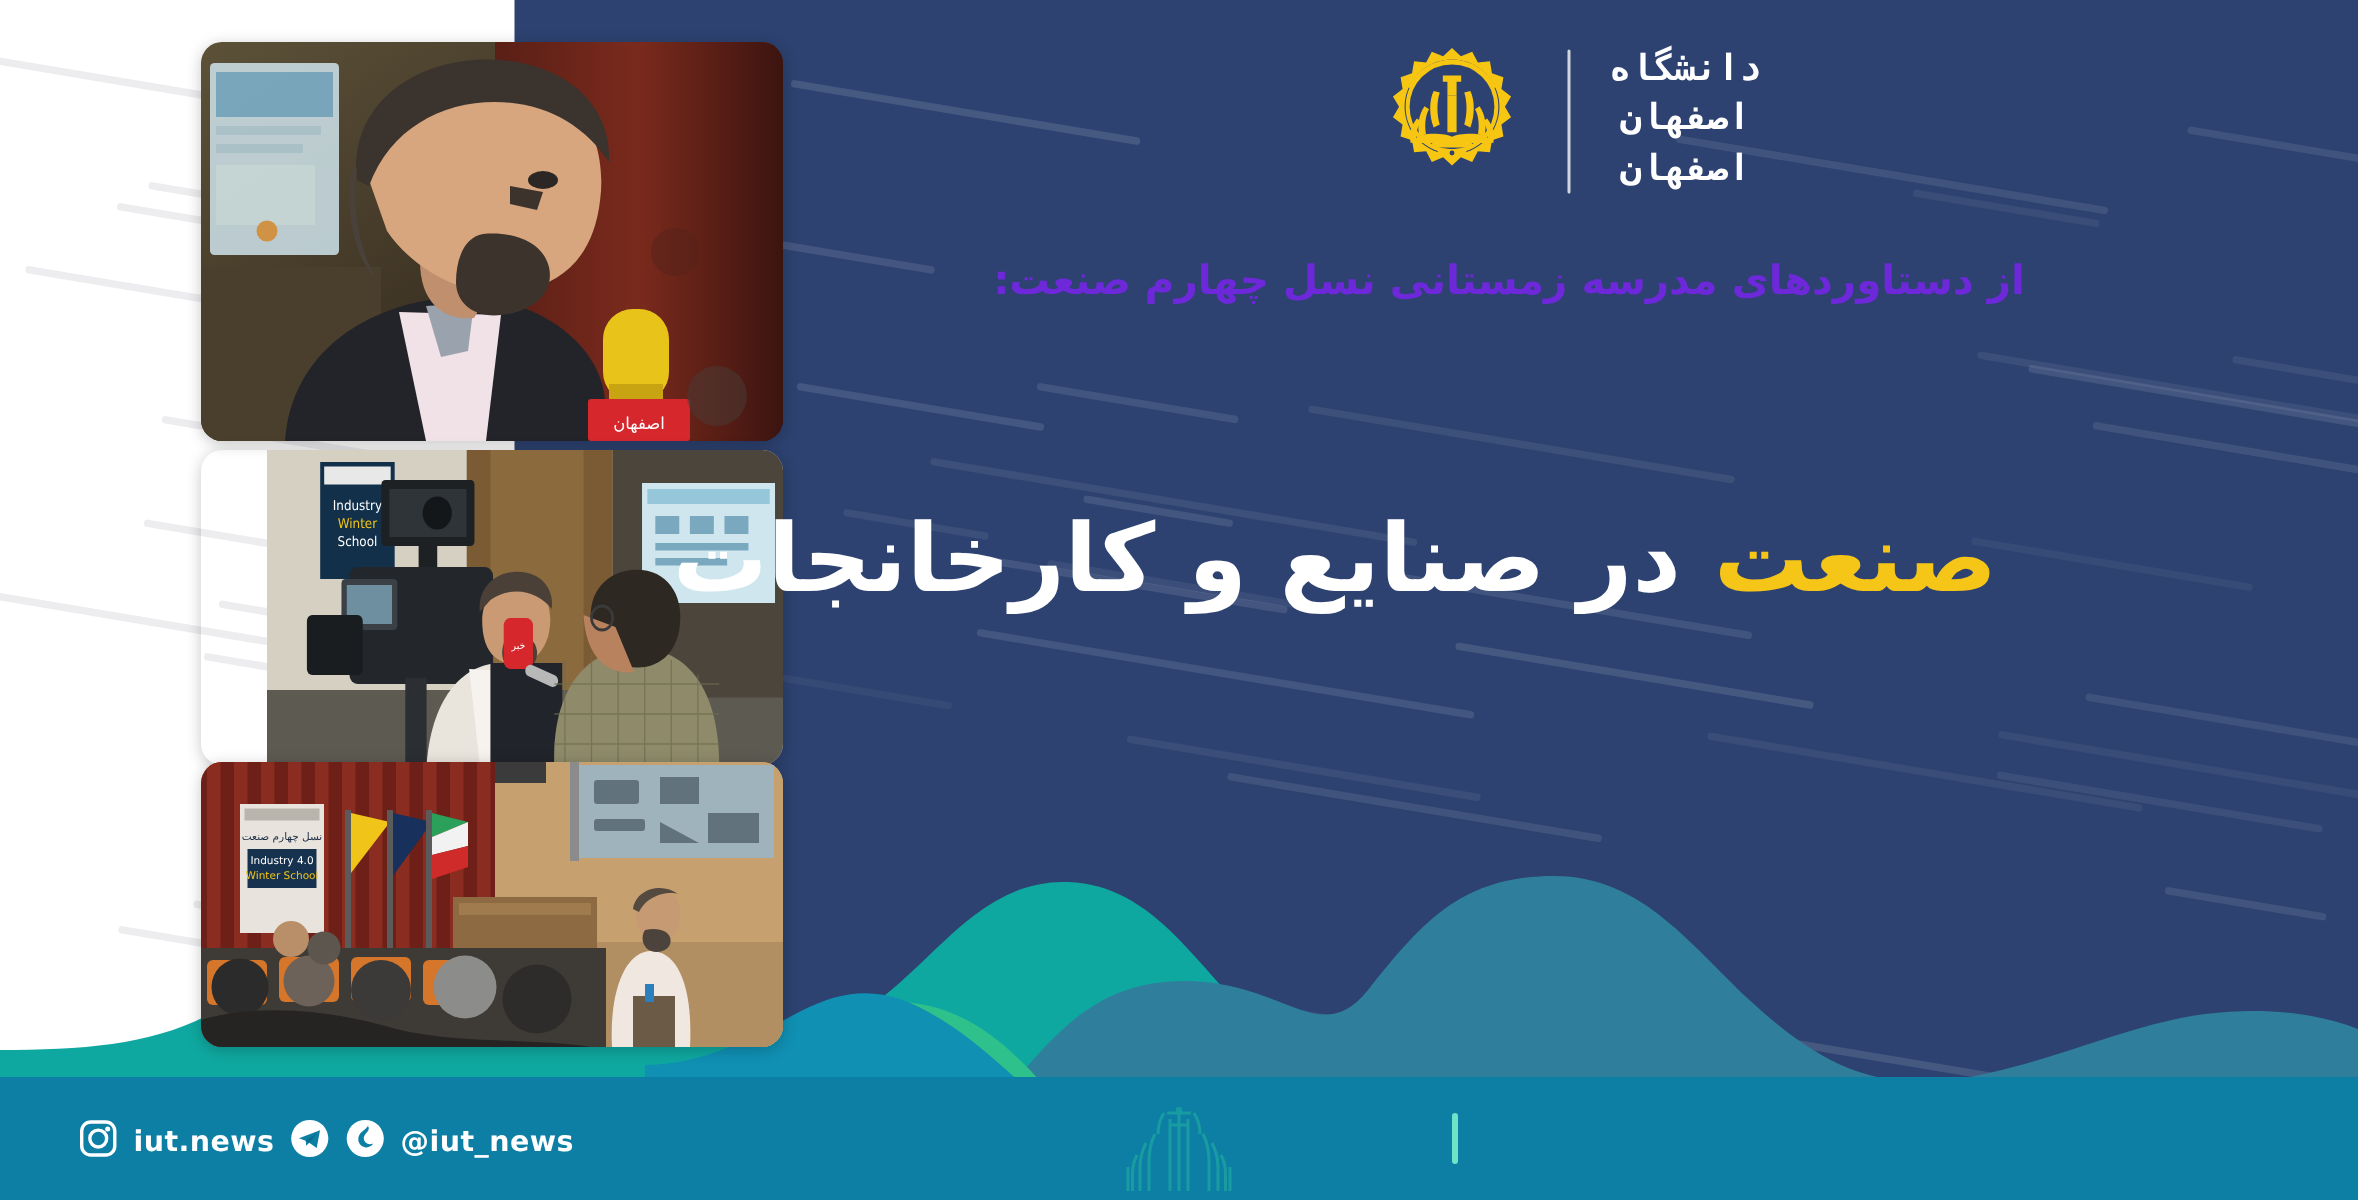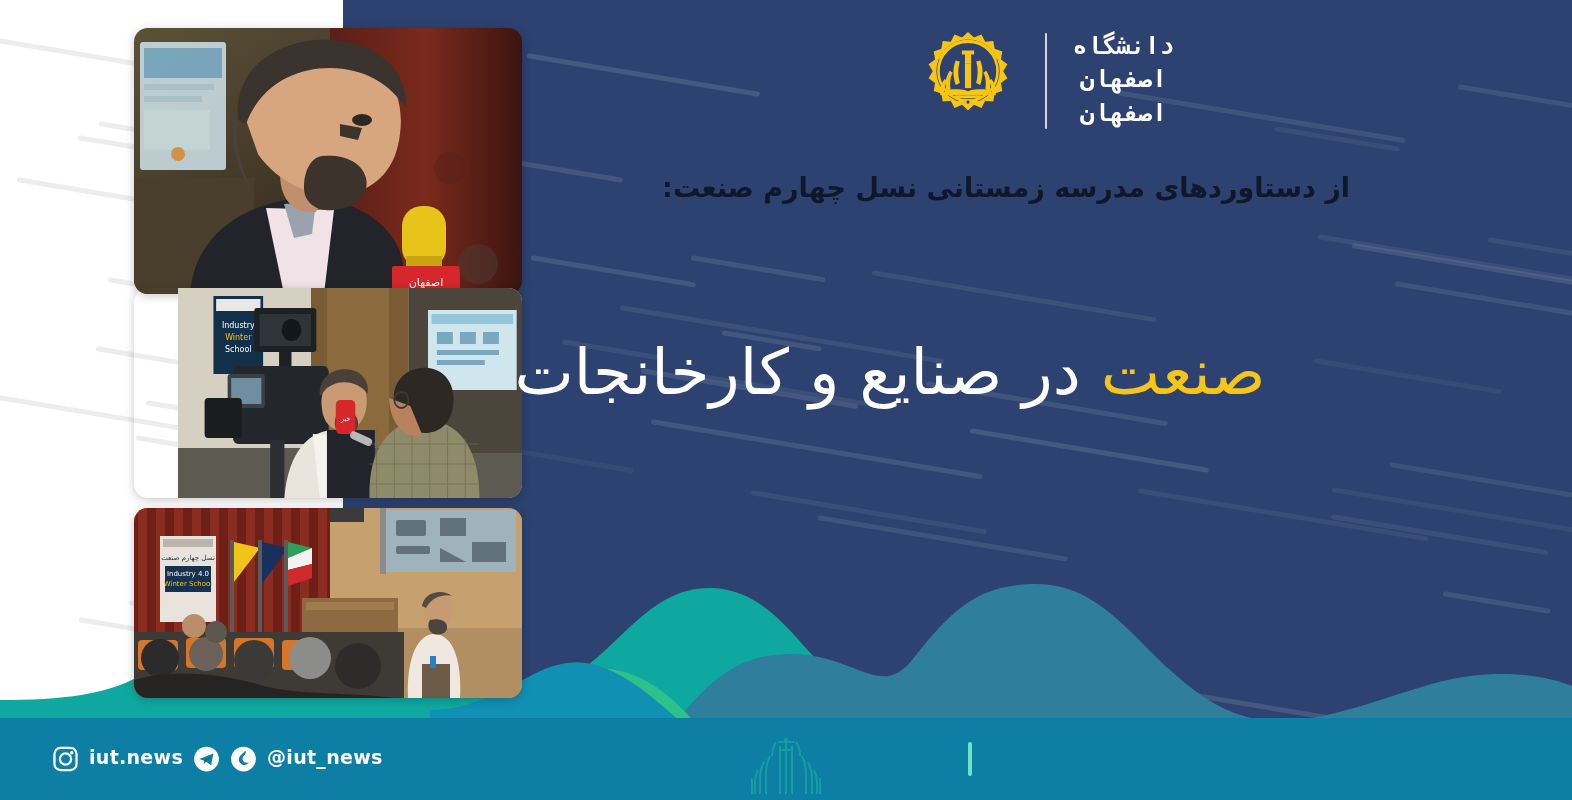--- a/index.html
+++ b/index.html
@@ -48,36 +48,36 @@
     color:#ffffff;font-size:21px;font-weight:bold;letter-spacing:.2px;
     position:absolute;right:640px;top:50%;transform:translateY(-50%);
     white-space:nowrap;
   }
   .footer-sep{
     position:absolute;right:600px;top:50%;transform:translateY(-50%);
     width:4px;height:34px;background:#6fe3c8;border-radius:2px;
   }
   .socials{
     position:absolute;left:52px;top:50%;transform:translateY(-50%);
-    display:flex;align-items:flex-start;gap:10px;direction:ltr;
+    display:flex;align-items:flex-end;gap:10px;direction:ltr;
   }
   .socials .handle{
     color:#ffffff;font-size:19px;font-weight:bold;letter-spacing:.3px;
     font-family:"DejaVu Sans","Liberation Sans",sans-serif;
   }
   .ic{width:27px;height:27px;display:inline-block;flex:0 0 auto;}
 
   
   .photo{
     position:absolute;border-radius:14px;overflow:hidden;
     box-shadow:0 2px 10px rgba(0,0,0,.22);
   }
   .photo svg{display:block;width:100%;height:100%;}
   .p1{left:134px;top:28px;width:388px;height:266px;}
-  .p2{left:134px;top:288px;width:388px;height:210px;padding-left:44px;}
+  .p2{left:134px;top:300px;width:388px;height:210px;padding-left:44px;}
   .p3{left:134px;top:508px;width:388px;height:190px;}
 
   
   .brandrow{
     position:absolute;right:398px;top:30px;display:flex;align-items:center;
     direction:rtl;gap:0;
   }
   .brand-words{
     color:#ffffff;text-align:center;line-height:1.38;font-size:24px;
     font-weight:bold;padding-left:26px;
@@ -85,31 +85,31 @@
   .brand-words div{white-space:nowrap;font-family:Liberation Mono, monospace;}
   .brand-rule{
     width:2px;height:96px;background:rgba(255,255,255,.78);border-radius:2px;
     margin-left:26px;
   }
   .logo{width:102px;height:102px;}
 
   
   .kicker{
     position:absolute;right:222px;top:172px;width:920px;text-align:right;
-    color:#0f172a;font-size:27px;font-weight:bold;letter-spacing:0;
+    color:#6d28d9;font-size:27px;font-weight:bold;letter-spacing:0;
     direction:rtl;white-space:nowrap;
   }
   .head1{
     position:absolute;right:222px;top:228px;width:920px;text-align:center;
     color:#f5c518;font-size:63px;font-weight:bold;direction:rtl;
     line-height:1.18;white-space:nowrap;
   }
   .head2{
     position:absolute;right:222px;top:336px;width:920px;text-align:center;
-    font-size:63px;font-weight:normal;direction:rtl;line-height:1.18;
+    font-size:63px;font-weight:bold;direction:rtl;line-height:1.18;
     white-space:nowrap;color:#ffffff;
   }
   .head2 .hl{color:#f5c518;}
   .body{
     position:absolute;right:222px;top:450px;width:920px;text-align:right;
     color:#ffffff;font-size:25px;font-weight:bold;direction:rtl;
     line-height:1.95;
   }
 </style>
 </head>

